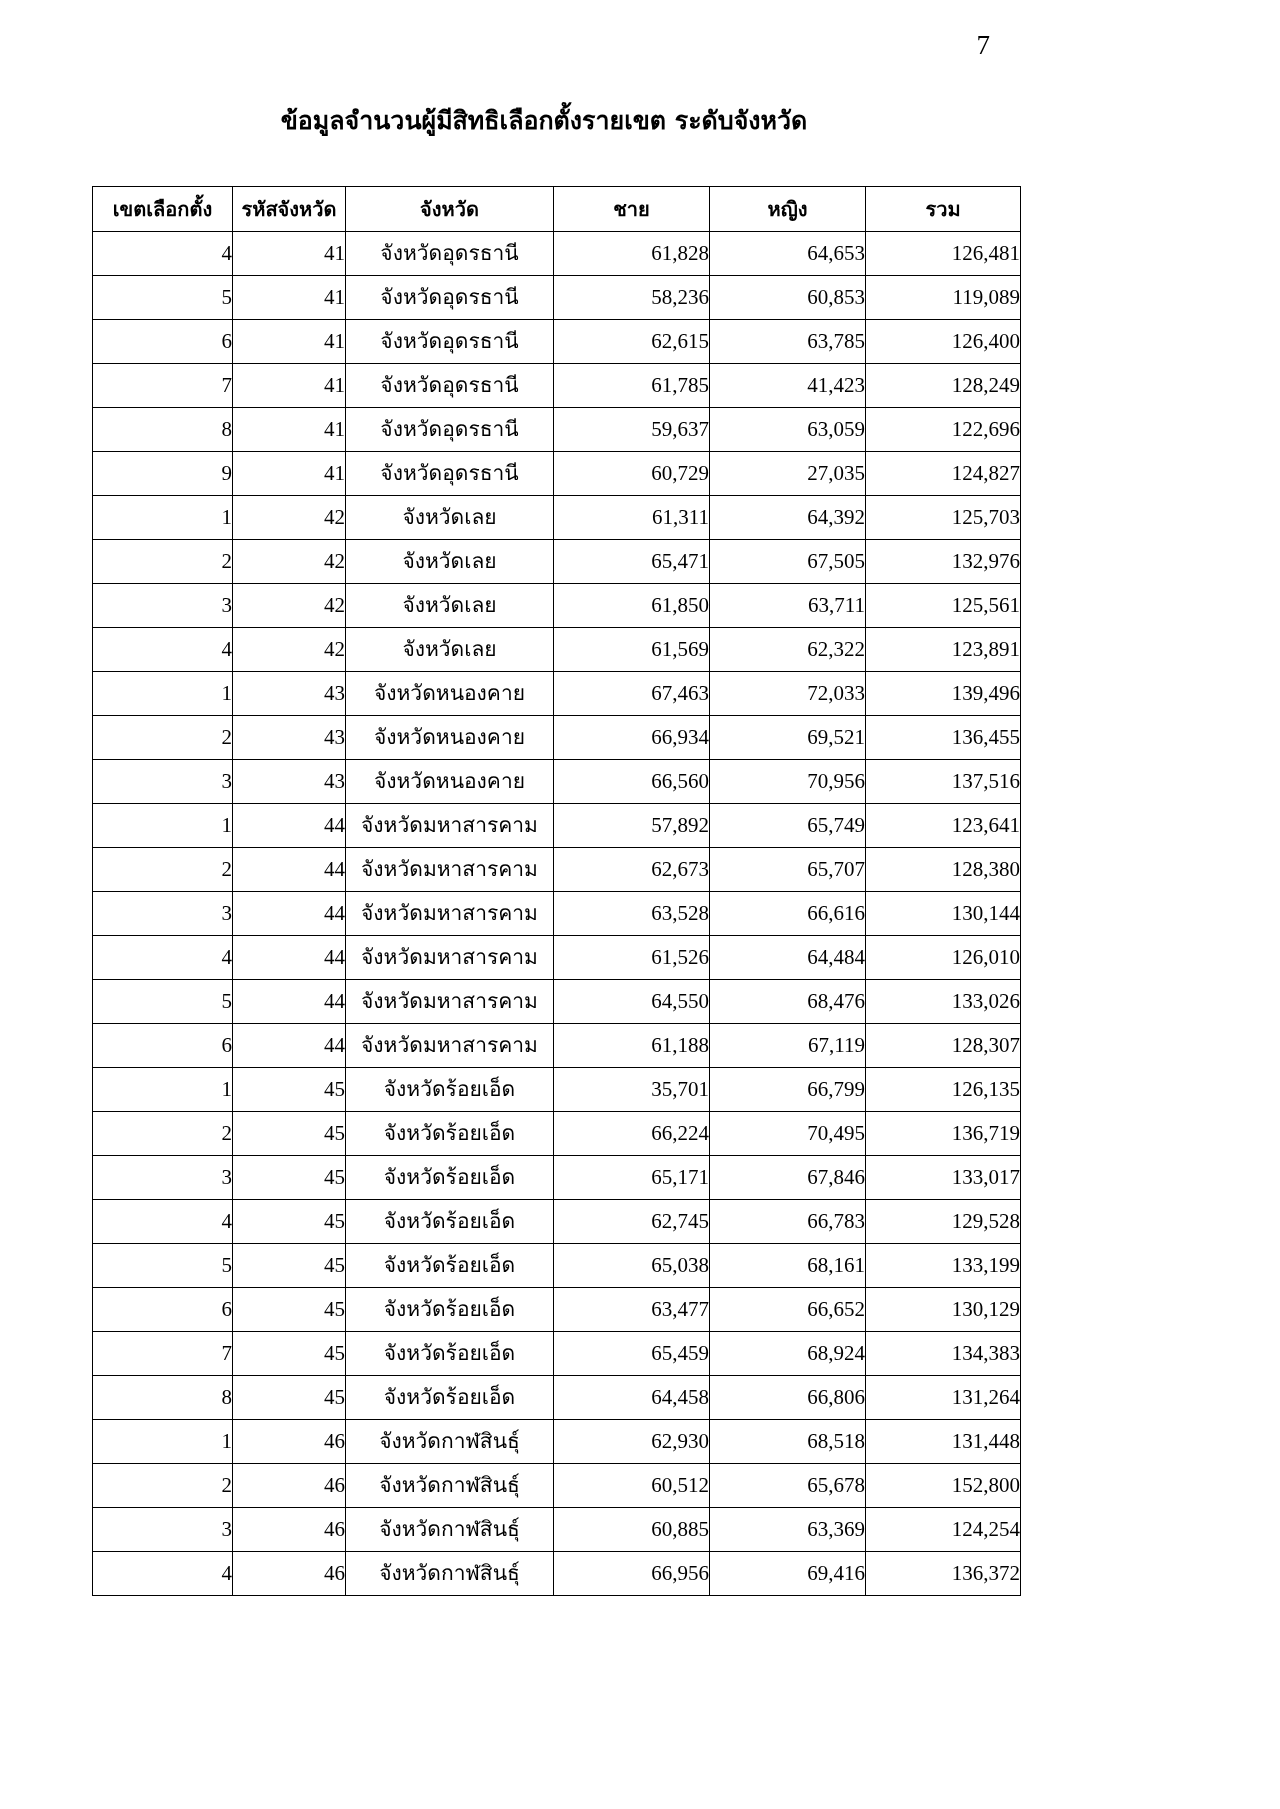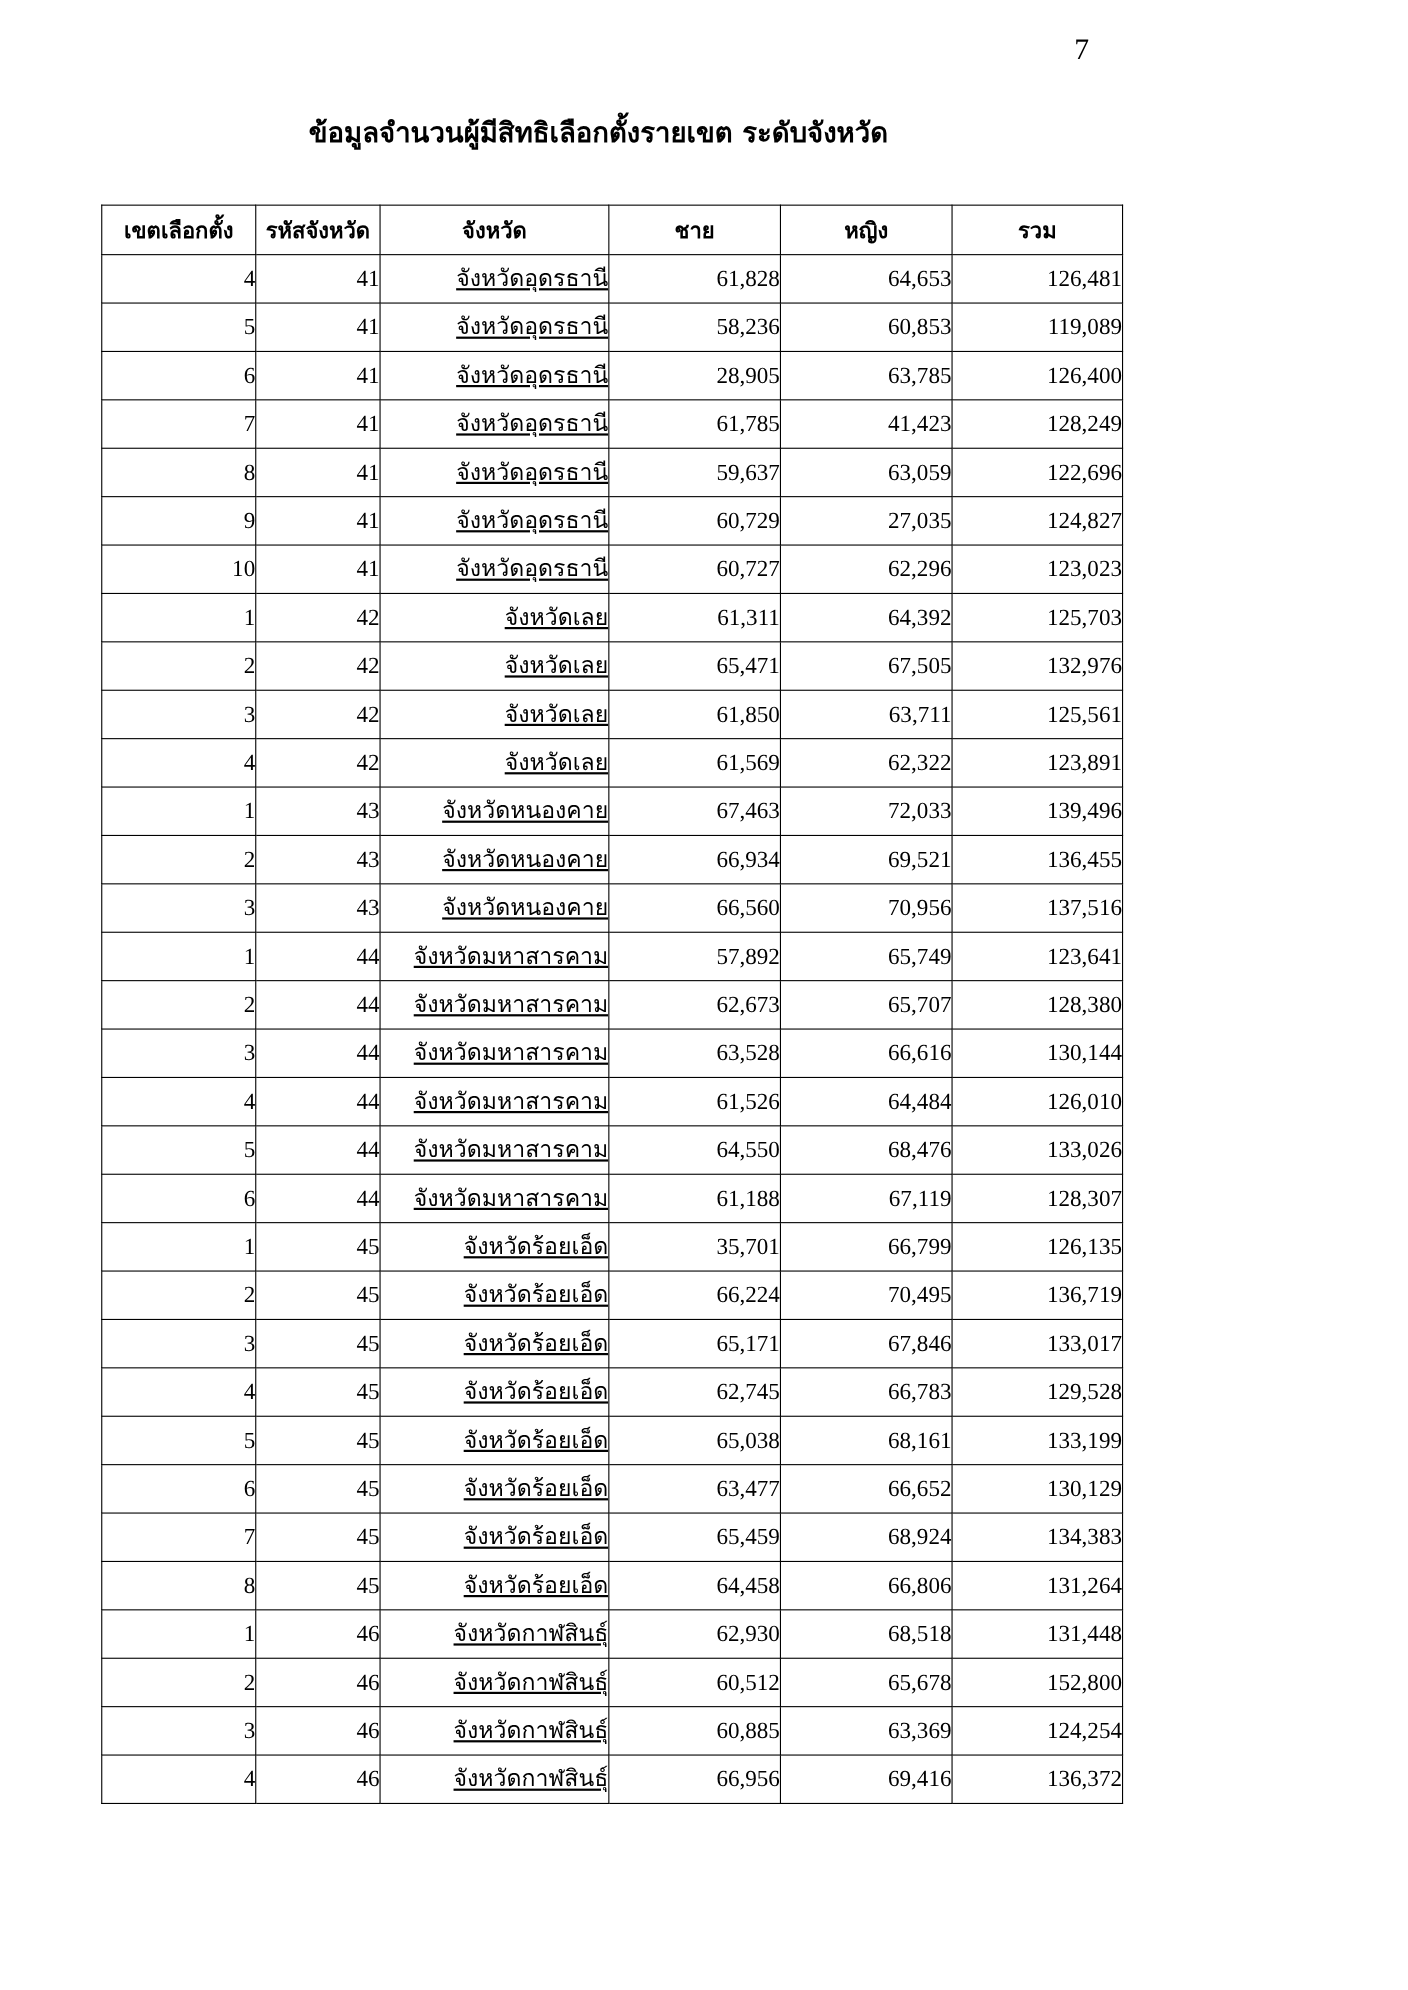--- a/index.html
+++ b/index.html
@@ -98,25 +98,24 @@
   table.voters tbody td {
     font-family: "Liberation Serif", "DejaVu Serif", serif;
     font-size: 21px;
   }
 
   td.num {
     text-align: right;
     padding-right: 9px;
   }
   td.provname {
-    text-align: right;
+    text-align: center;
     padding-left: 6px;
     font-family: "DejaVu Sans", "Liberation Sans", sans-serif;
     font-size: 19px;
-    text-decoration: underline;
   }
 </style>
 </head>
 <body>
 
 <div class="page">
 
   <div class="page-number">7</div>
 
   <div class="doc-title">ข้อมูลจำนวนผู้มีสิทธิเลือกตั้งรายเขต ระดับจังหวัด</div>
@@ -155,21 +154,21 @@
             <td class="num">41</td>
             <td class="provname">จังหวัดอุดรธานี</td>
             <td class="num">58,236</td>
             <td class="num">60,853</td>
             <td class="num">119,089</td>
           </tr>
           <tr>
             <td class="num">6</td>
             <td class="num">41</td>
             <td class="provname">จังหวัดอุดรธานี</td>
-            <td class="num">28,905</td>
+            <td class="num">62,615</td>
             <td class="num">63,785</td>
             <td class="num">126,400</td>
           </tr>
           <tr>
             <td class="num">7</td>
             <td class="num">41</td>
             <td class="provname">จังหวัดอุดรธานี</td>
             <td class="num">61,785</td>
             <td class="num">41,423</td>
             <td class="num">128,249</td>
@@ -182,28 +181,20 @@
             <td class="num">63,059</td>
             <td class="num">122,696</td>
           </tr>
           <tr>
             <td class="num">9</td>
             <td class="num">41</td>
             <td class="provname">จังหวัดอุดรธานี</td>
             <td class="num">60,729</td>
             <td class="num">27,035</td>
             <td class="num">124,827</td>
-          </tr>
-          <tr>
-            <td class="num">10</td>
-            <td class="num">41</td>
-            <td class="provname">จังหวัดอุดรธานี</td>
-            <td class="num">60,727</td>
-            <td class="num">62,296</td>
-            <td class="num">123,023</td>
           </tr>
           <tr>
             <td class="num">1</td>
             <td class="num">42</td>
             <td class="provname">จังหวัดเลย</td>
             <td class="num">61,311</td>
             <td class="num">64,392</td>
             <td class="num">125,703</td>
           </tr>
           <tr>

